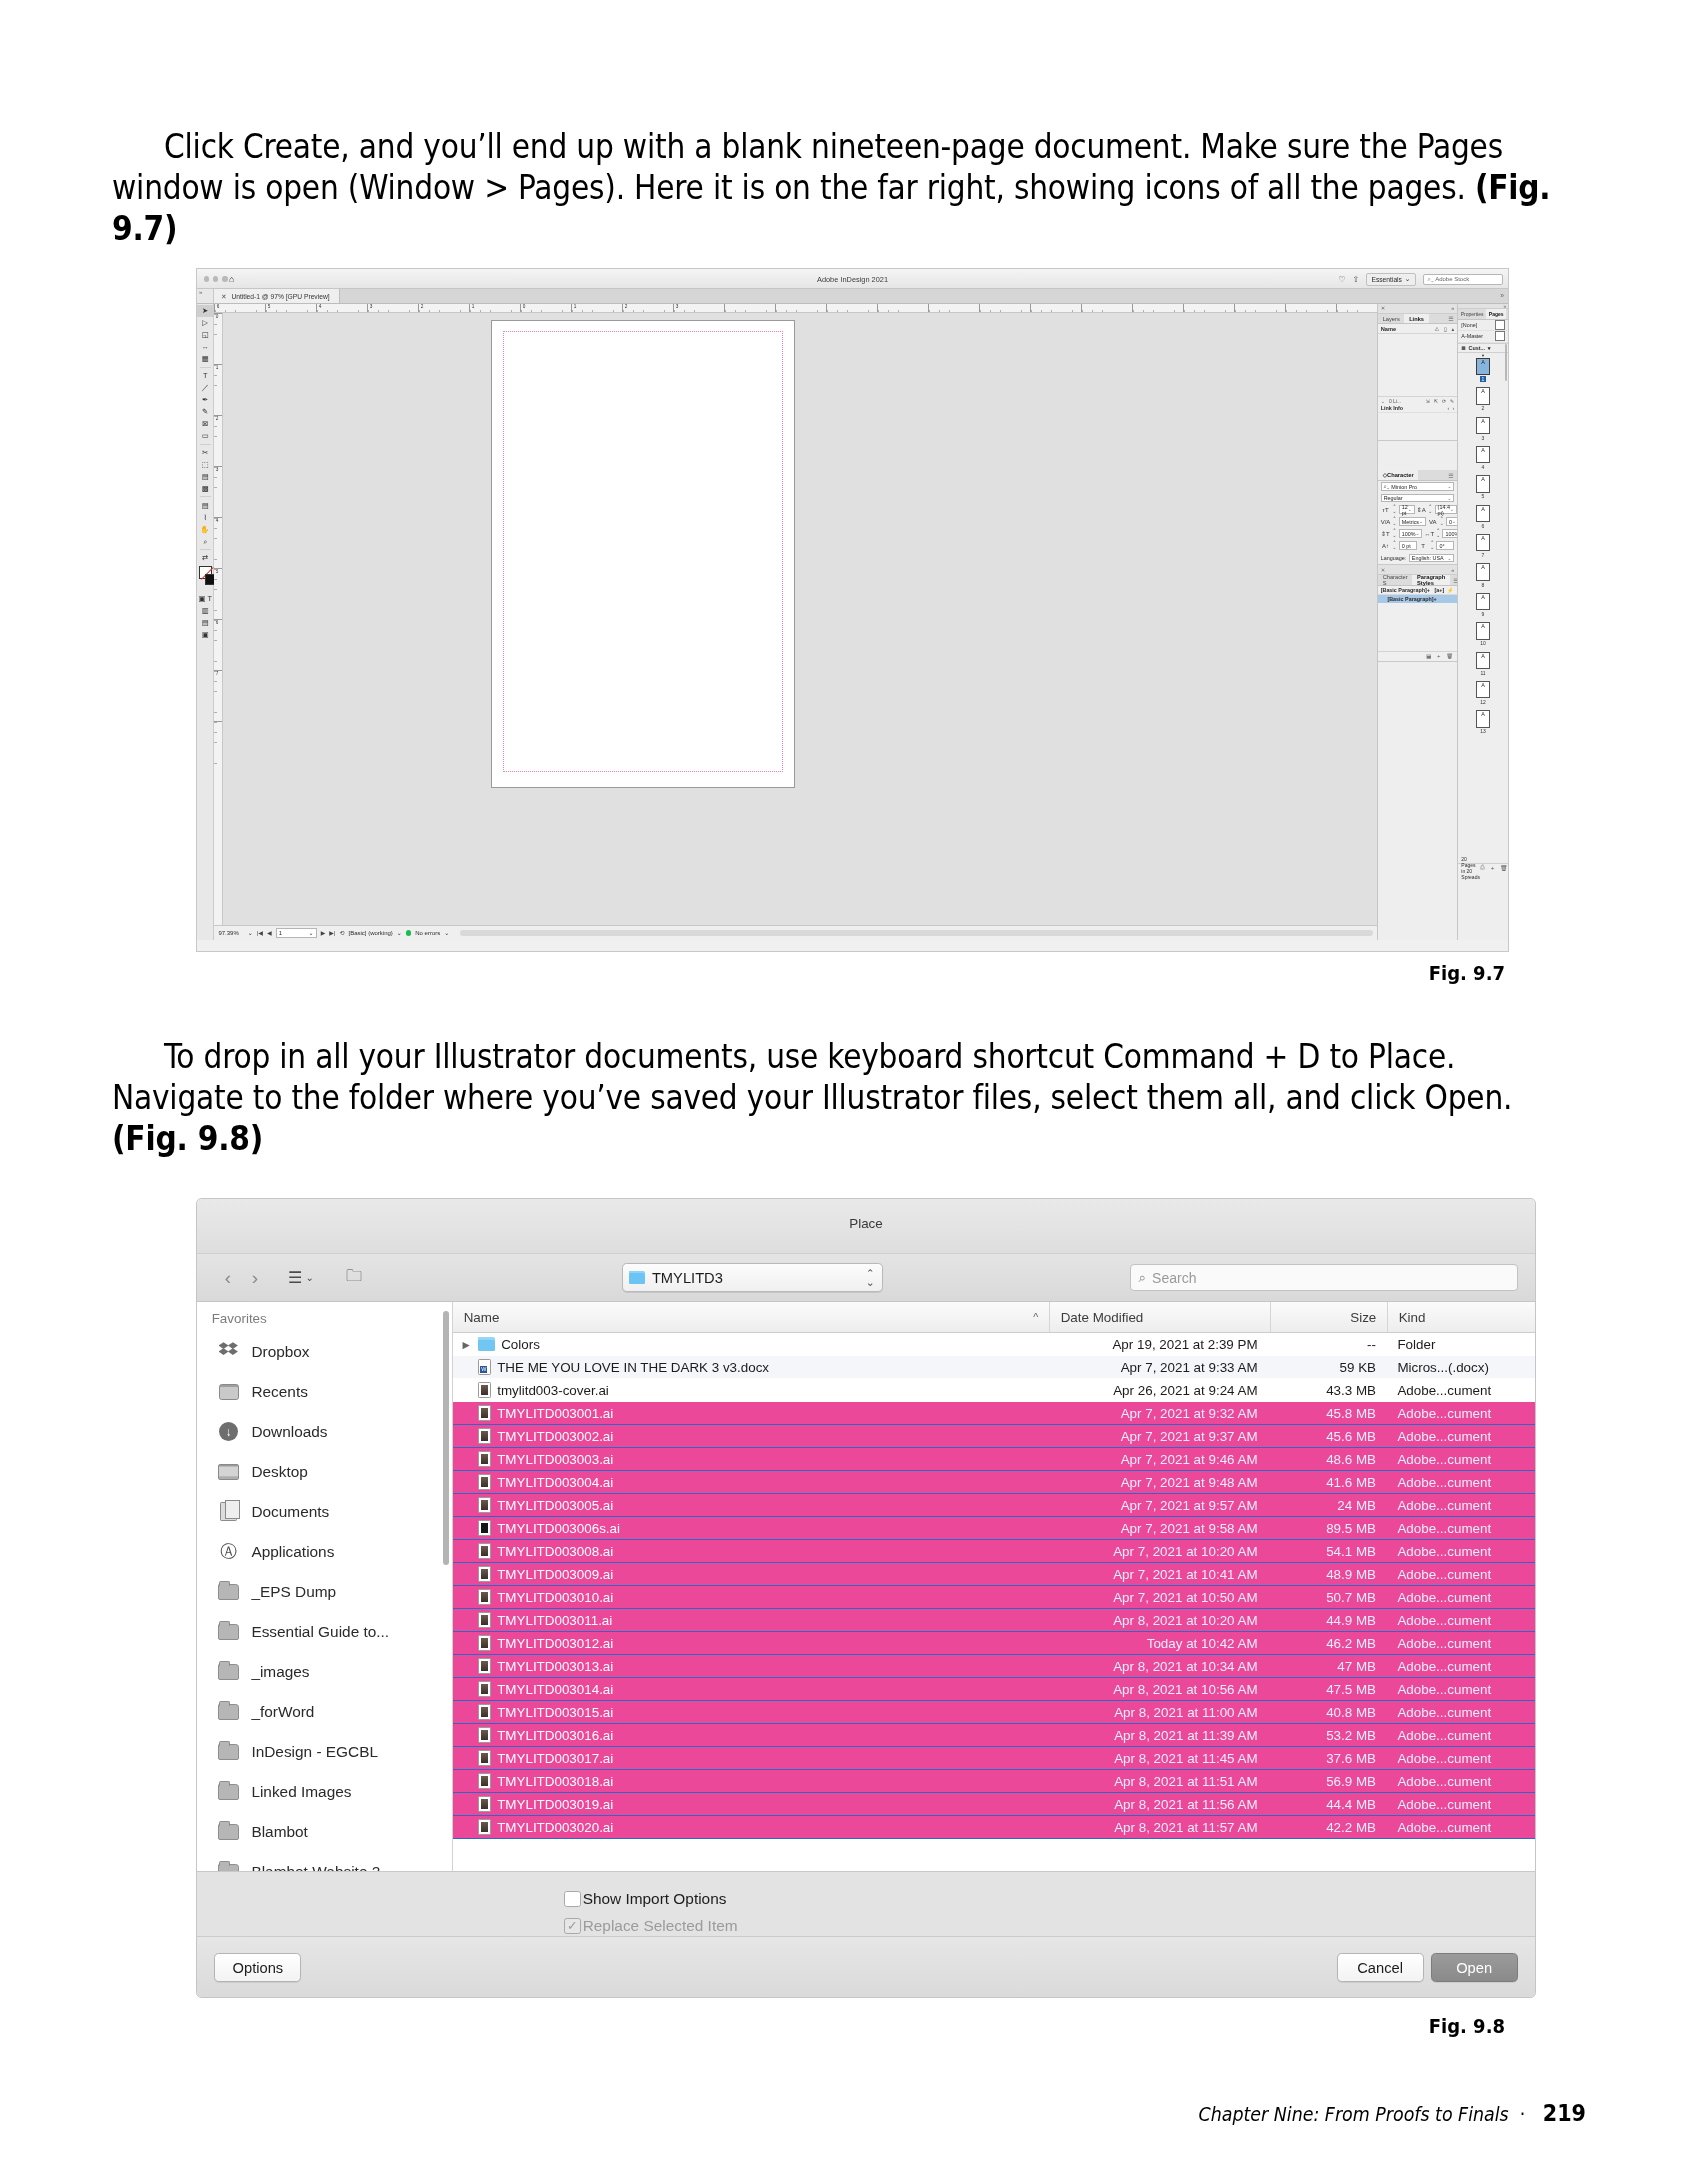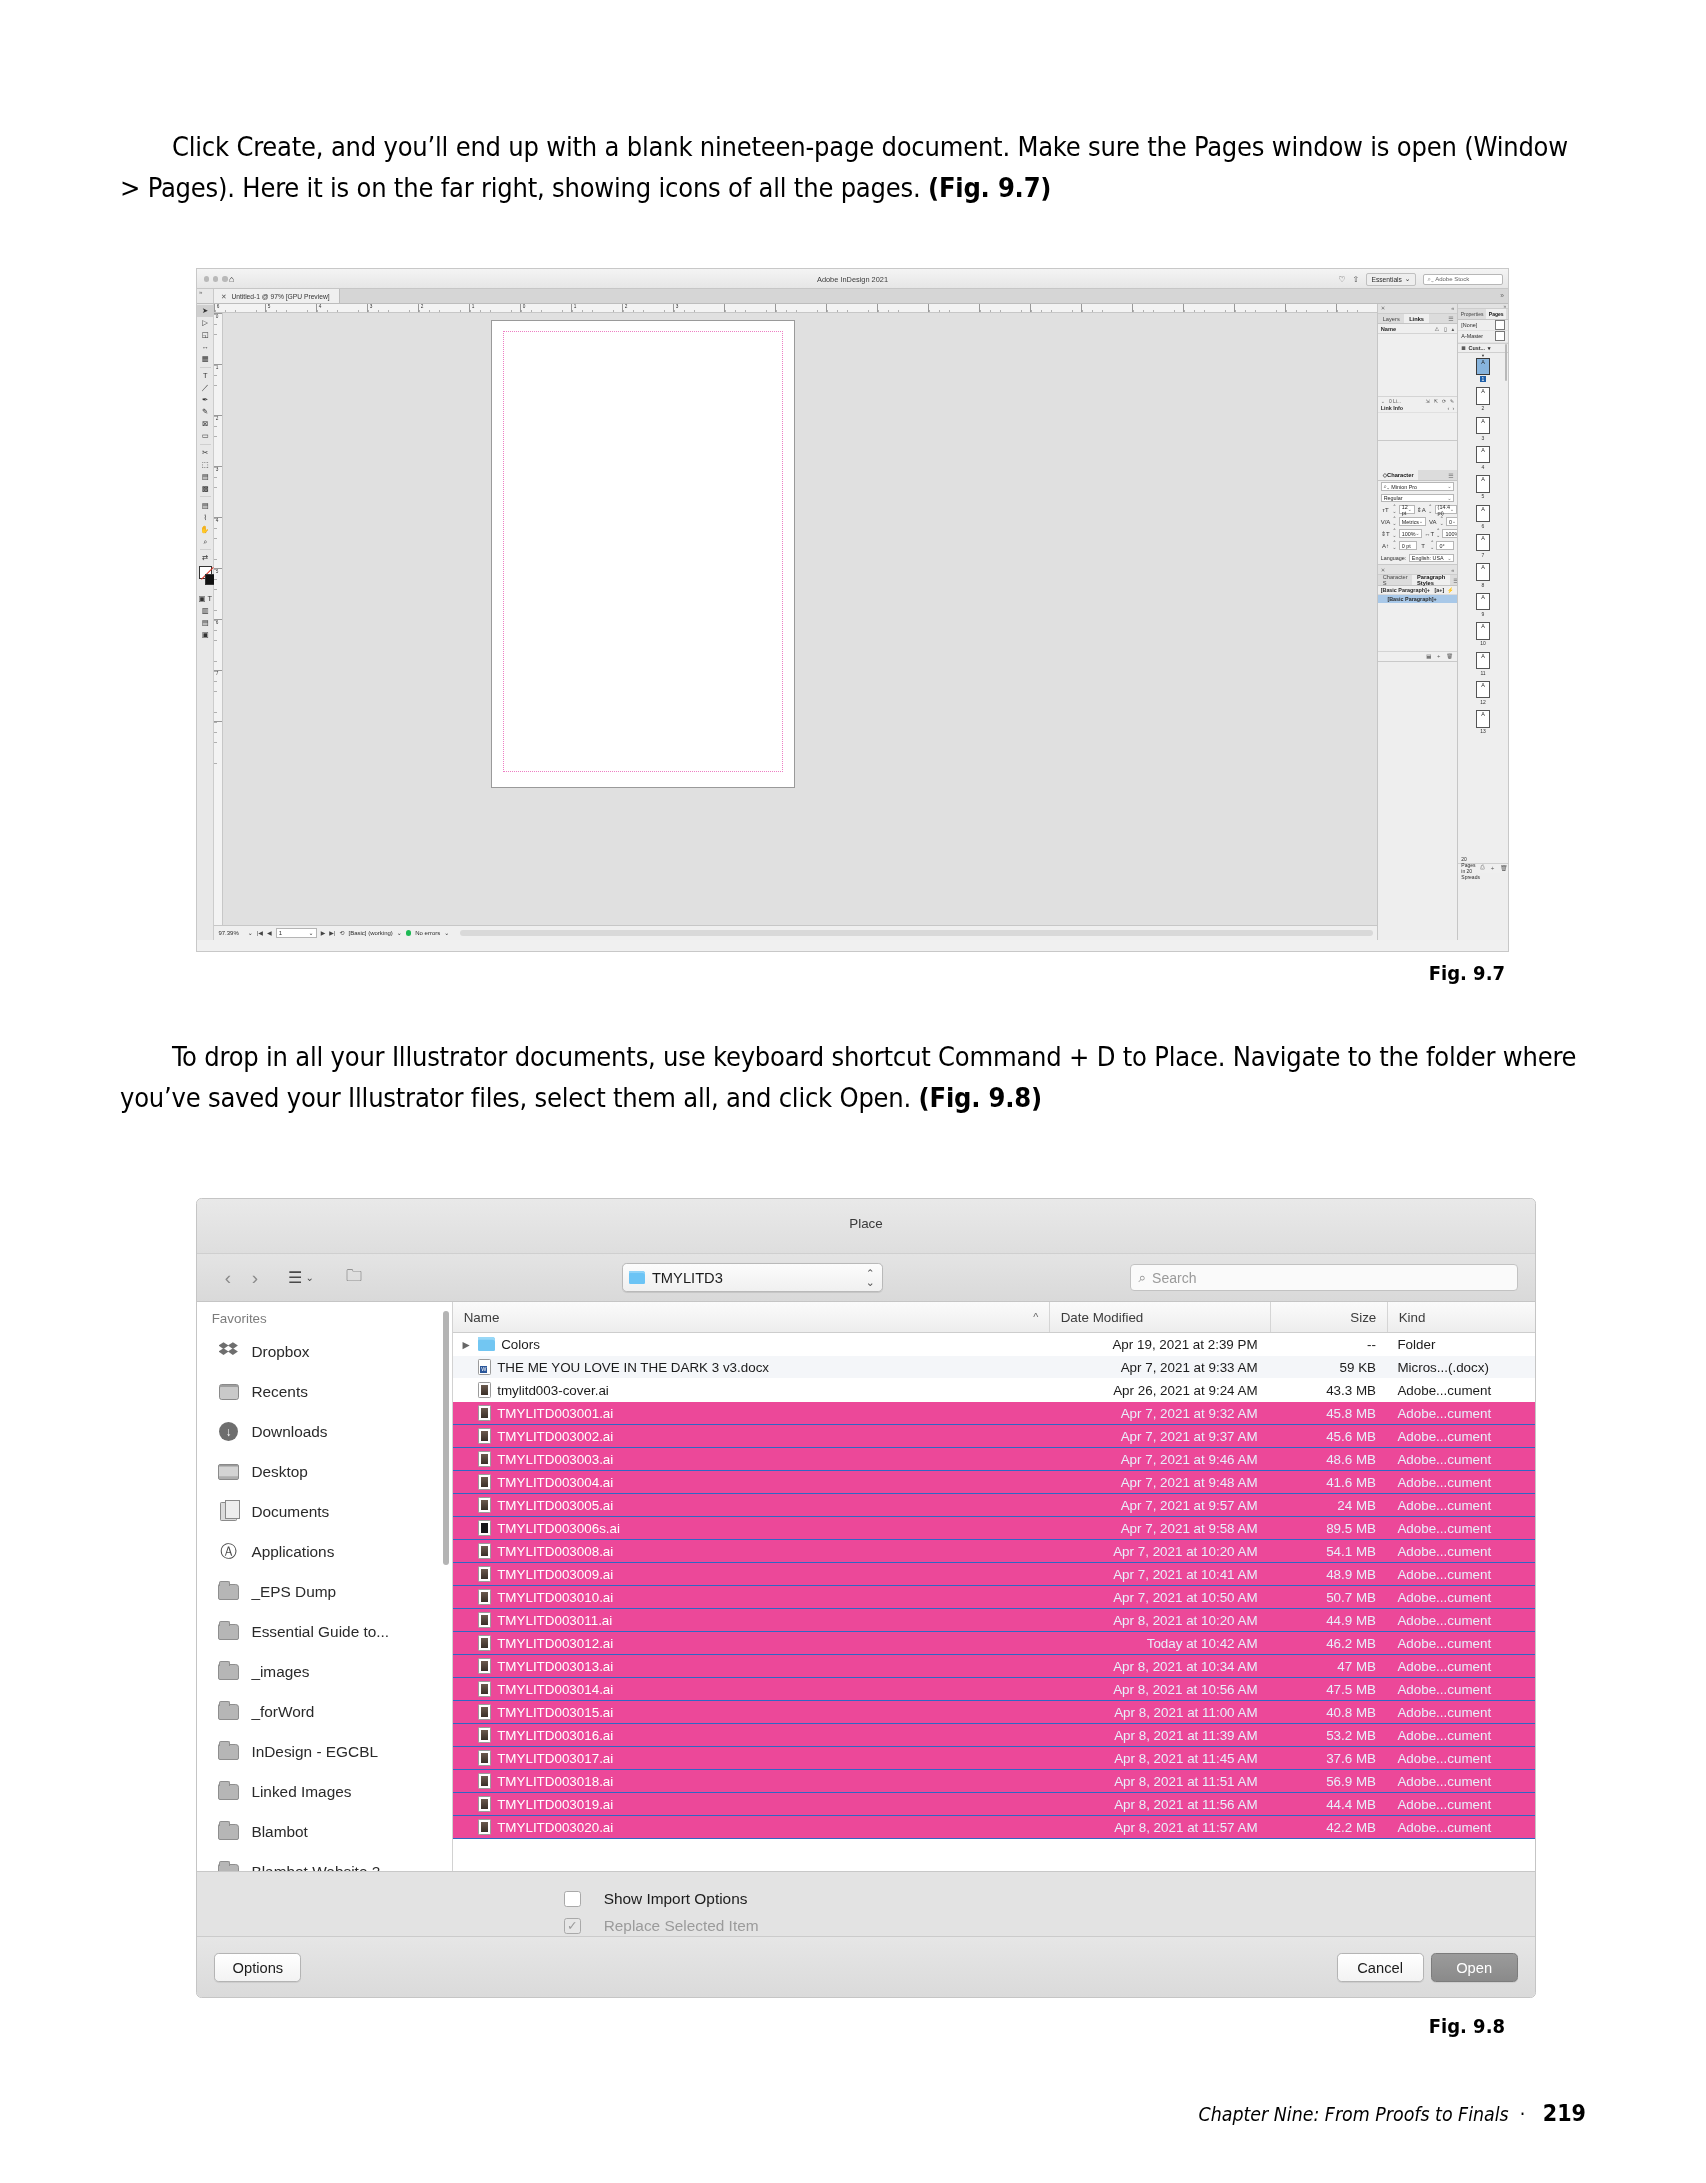--- a/index.html
+++ b/index.html
@@ -9,24 +9,24 @@
     height: 2183px;
     position: relative;
     font-family: "Liberation Sans", sans-serif;
     color: #111;
     overflow: hidden;
   }
 
   
   .book-para {
     position: absolute;
-    left: 120px;
+    left: 112px;
     width: 1462px;
     font-family: "DejaVu Sans Condensed", "Liberation Sans Narrow", "Liberation Sans", sans-serif;
-    font-size: 27px;
+    font-size: 33px;
     line-height: 41px;
     letter-spacing: -0.2px;
     color: #000;
   }
   .book-para .indent { display: inline-block; width: 52px; }
   .book-para b { font-weight: 700; }
 
   #para-1 { top: 126px; }
   #para-2 { top: 1036px; }
 
@@ -382,21 +382,21 @@
   .fi-ai:after { content:''; position:absolute; left:2px; top:2.7px; right:2px; bottom:2px;
     background: linear-gradient(#6b5a4e, #3a2f28); }
   .fi-ai.dark:after { background: #15161a; }
   .fi-doc { background: #fff; border: 0.7px solid #9b9b9b; position: relative; }
   .fi-doc:after { content:'W'; position:absolute; left:1.3px; bottom:1.3px; width:7.4px;height:7.4px;
     background:#2b579a; color:#fff; font-size:5.4px; line-height:7.4px; text-align:center; }
 
   .fd-bottom { height: 127px; background: #e3e3e3; border-top: 0.7px solid #c8c8c8;
     position: relative; }
   .fd-opts { padding: 13.4px 0 0 367px; }
-  .fd-chk { display: flex; align-items: center; gap: 23px; height: 27px; font-size: 15.4px; color:#1c1c1c; }
+  .fd-chk { display: flex; align-items: center; gap: 2px; height: 27px; font-size: 15.4px; color:#1c1c1c; }
   .fd-chk .box { width: 16.7px; height: 16.7px; border: 0.7px solid #a9a9a9; border-radius: 2.7px;
     background: #fff; display:flex; align-items:center; justify-content:center;
     font-size: 12.7px; color: #333; }
   .fd-chk.dis { color: #9b9b9b; }
   .fd-chk.dis .box { background: #e6e6e6; color: #9b9b9b; }
 
   .fd-footer {
     position: absolute; left: 0; right: 0; bottom: 0; height: 62px;
     background: linear-gradient(#e6e6e6,#dadada); border-top: 0.7px solid #cbcbcb;
     display: flex; align-items: center; padding: 0 17.4px;

